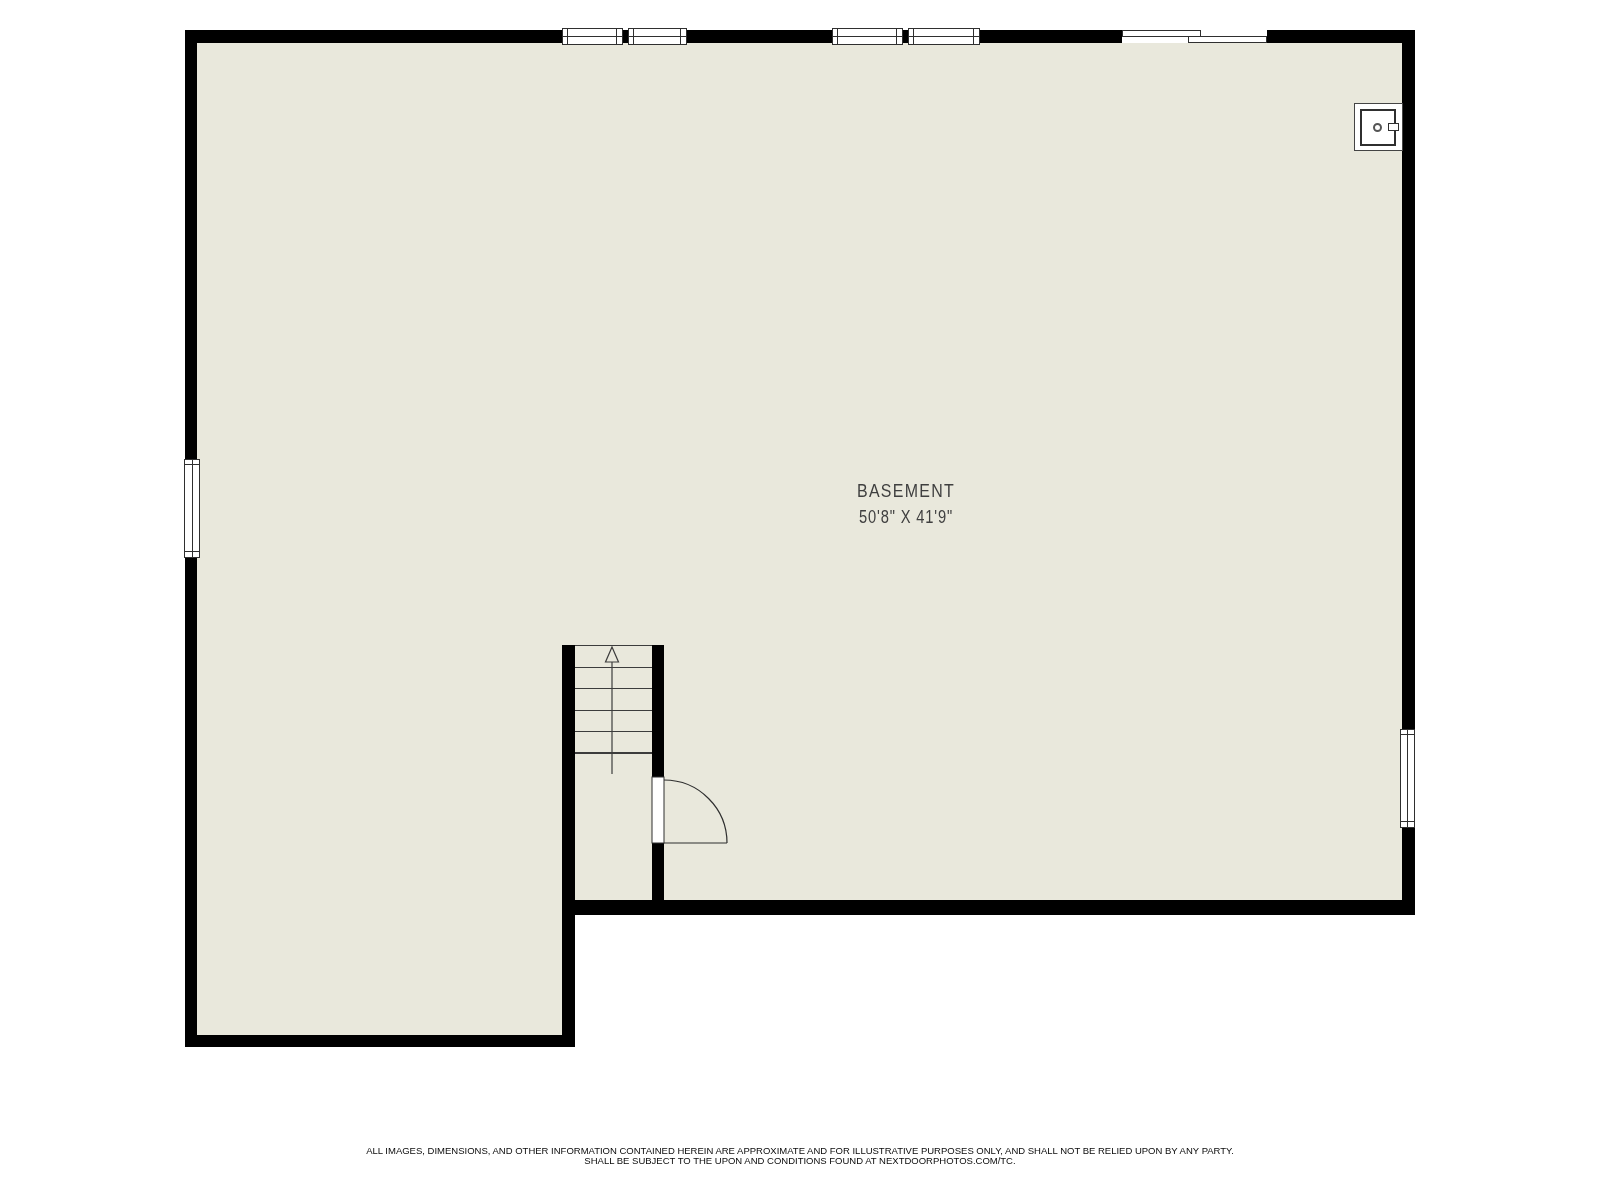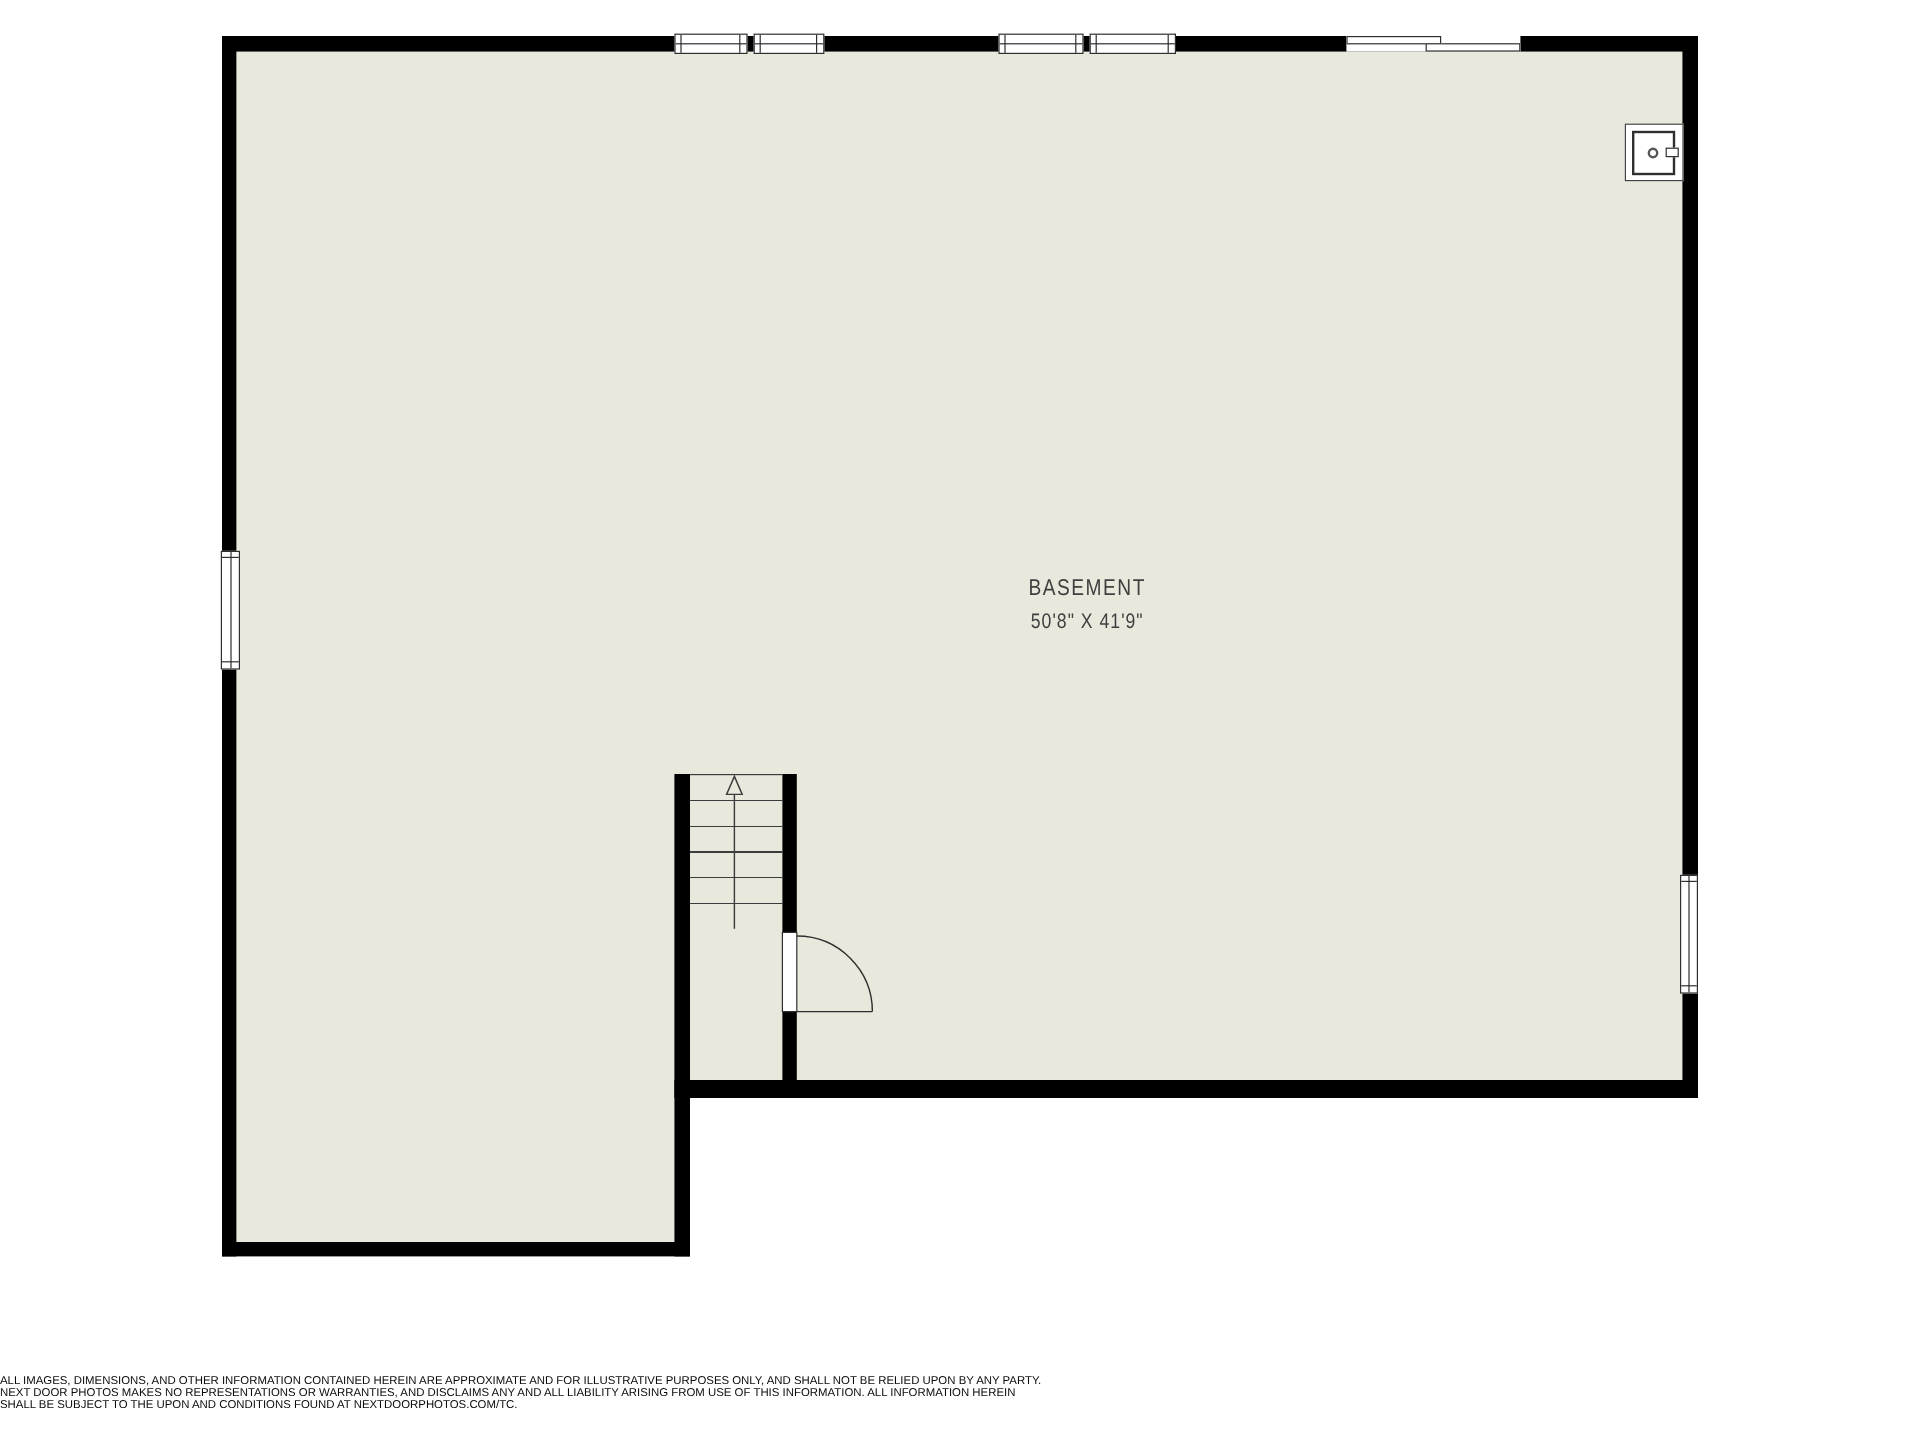--- a/index.html
+++ b/index.html
@@ -81,21 +81,21 @@
   
   .room-label{
     left:756px;top:480px;width:300px;text-align:center;color:var(--label);
     transform:scaleX(0.84);transform-origin:50% 50%;
   }
   .room-name{font-size:19px;letter-spacing:1.5px;font-weight:400;}
   .room-dims{font-size:17.5px;letter-spacing:1px;margin-top:5px;font-weight:400;}
 
   
   .disclaimer{
-    left:0;top:1146px;width:1600px;text-align:left;color:#0a0a0a;
+    left:0;top:1146px;width:1600px;text-align:center;color:#0a0a0a;
     font-size:9.5px;line-height:10.2px;letter-spacing:0px;font-weight:400;
   }
 </style>
 </head>
 <body>
 
 <div class="stage">
 
   <div class="abs floor floor-main"></div>
   <div class="abs floor floor-ext"></div>
@@ -138,17 +138,16 @@
   <div class="abs fix-knob"></div>
   <div class="abs fix-pipe"></div>
 
   <div class="abs room-label">
     <div class="room-name">BASEMENT</div>
     <div class="room-dims">50'8" X 41'9"</div>
   </div>
 
   <div class="abs disclaimer">
     <div>ALL IMAGES, DIMENSIONS, AND OTHER INFORMATION CONTAINED HEREIN ARE APPROXIMATE AND FOR ILLUSTRATIVE PURPOSES ONLY, AND SHALL NOT BE RELIED UPON BY ANY PARTY.</div>
-    <div>NEXT DOOR PHOTOS MAKES NO REPRESENTATIONS OR WARRANTIES, AND DISCLAIMS ANY AND ALL LIABILITY ARISING FROM USE OF THIS INFORMATION. ALL INFORMATION HEREIN</div>
     <div>SHALL BE SUBJECT TO THE UPON AND CONDITIONS FOUND AT NEXTDOORPHOTOS.COM/TC.</div>
   </div>
 
 </div>
 
 </body></html>

